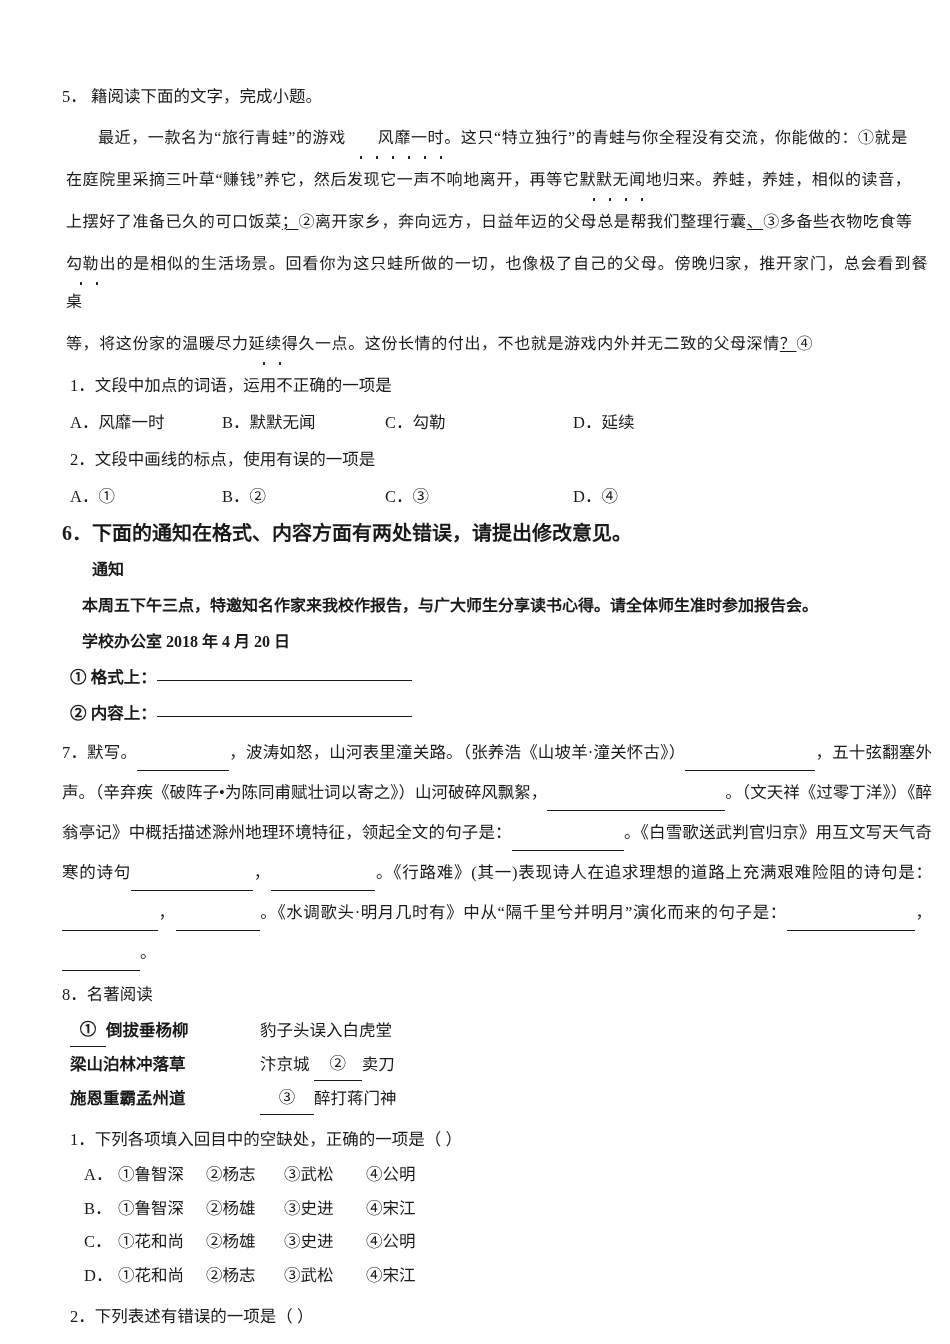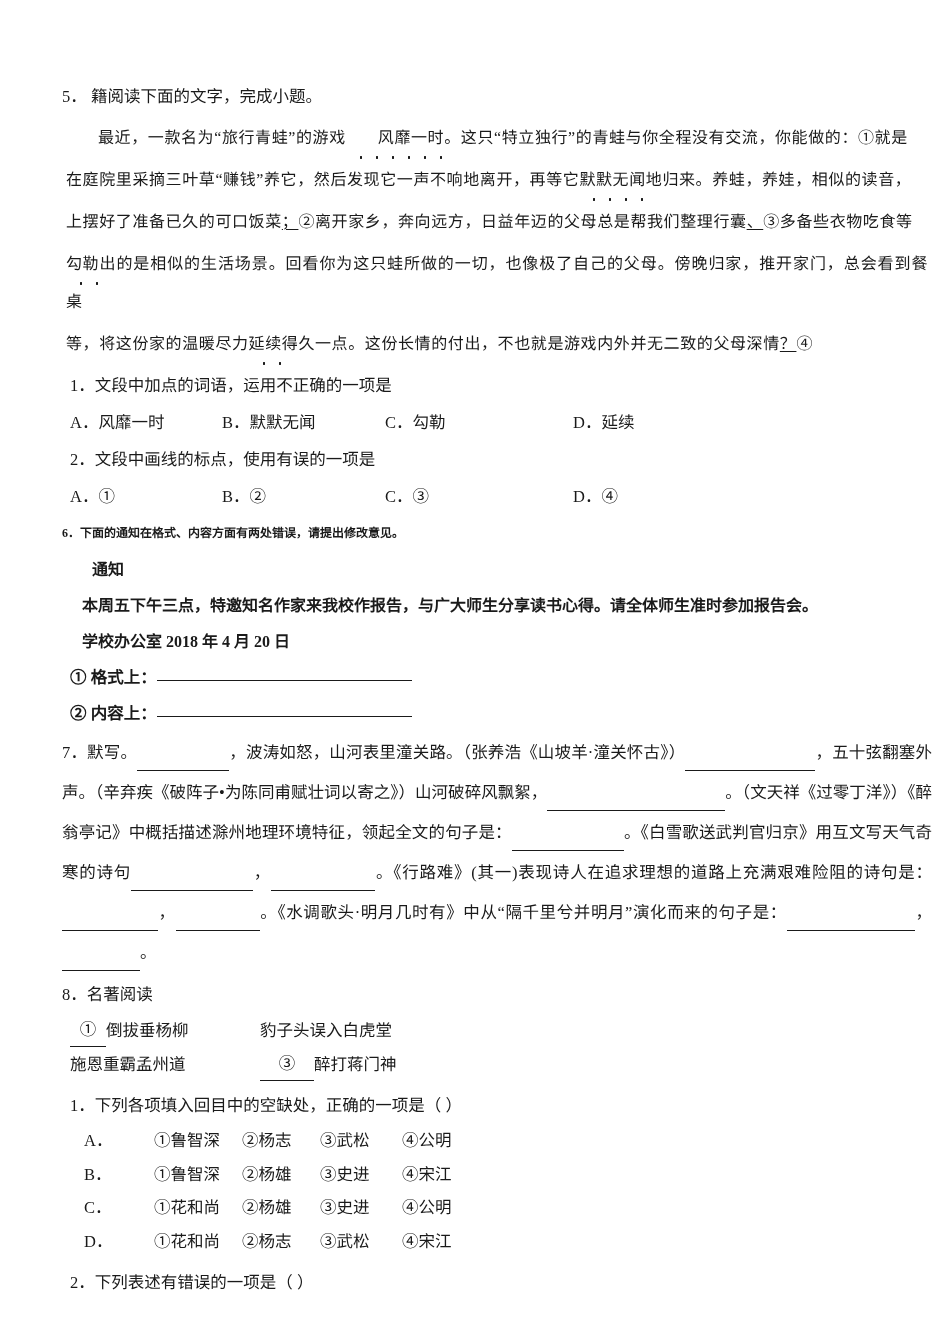--- a/index.html
+++ b/index.html
@@ -87,21 +87,21 @@
   .sub-q {
     font-size: 16.5px;
     line-height: 37px;
     padding-left: 8px;
   }
   .sub-q .lbl { display: inline-block; }
 
   
   .bold-head {
     font-weight: bold;
-    font-size: 12px;
+    font-size: 20px;
     line-height: 37px;
   }
   .notice {
     font-family: "Liberation Serif", "DejaVu Serif", serif;
     font-weight: bold;
     font-size: 16px;
     line-height: 36px;
   }
   .notice .ind1 { padding-left: 30px; }
   .notice .ind2 { padding-left: 20px; }
@@ -130,36 +130,36 @@
     border-bottom: 1.3px solid #1a1a1a;
     vertical-align: 2px;
   }
 
   
   .novel-table {
     font-size: 16.5px;
     line-height: 33px;
   }
   .novel-row { white-space: nowrap; }
-  .novel-row .c1 { display: inline-block; width: 190px; }
+  .novel-row .c1 { display: inline-block; width: 190px; font-weight: bold; }
   .novel-row .c2 { display: inline-block; }
   .blank-slot {
     display: inline-block;
     border-bottom: 1.3px solid #1a1a1a;
     text-align: center;
     vertical-align: 1px;
   }
 
   .mc-row {
     font-size: 16.5px;
     line-height: 33.5px;
     white-space: nowrap;
   }
   .mc-row .lbl { display: inline-block; width: 34px; }
-  .mc-row .it1 { display: inline-block; width: 88px; margin-left: 36px; }
+  .mc-row .it1 { display: inline-block; width: 88px; }
   .mc-row .it2 { display: inline-block; width: 78px; }
   .mc-row .it3 { display: inline-block; width: 82px; }
 </style>
 </head>
 <body>
 
 <div class="page">
 
   <div class="q-line">
     <span class="top-num">5．</span>
@@ -211,20 +211,23 @@
 
   <div class="q-line" style="margin-top:4px">
     <span>8．</span><span>名著阅读</span>
   </div>
 
   <div class="novel-table" style="padding-left:8px">
     <div class="novel-row">
       <span class="c1"><span class="blank-slot" style="width:36px">①</span><span>倒拔垂杨柳</span></span><span class="c2">豹子头误入白虎堂</span>
     </div>
     <div class="novel-row">
+      <span class="c1">梁山泊林冲落草</span><span class="c2"><span>汴京城</span> <span class="blank-slot" style="width:48px">②</span><span>卖刀</span></span>
+    </div>
+    <div class="novel-row">
       <span class="c1">施恩重霸孟州道</span><span class="c2"><span class="blank-slot" style="width:54px">③</span><span>醉打蒋门神</span></span>
     </div>
   </div>
 
   <div class="sub-q" style="padding-left:8px;margin-top:6px">
     <span class="lbl">1．</span><span>下列各项填入回目中的空缺处，正确的一项是（    ）</span>
   </div>
 
   <div class="mc-row" style="padding-left:22px">
     <span class="lbl">A．</span><span class="it1">①鲁智深</span><span class="it2">②杨志</span><span class="it3">③武松</span><span>④公明</span>

